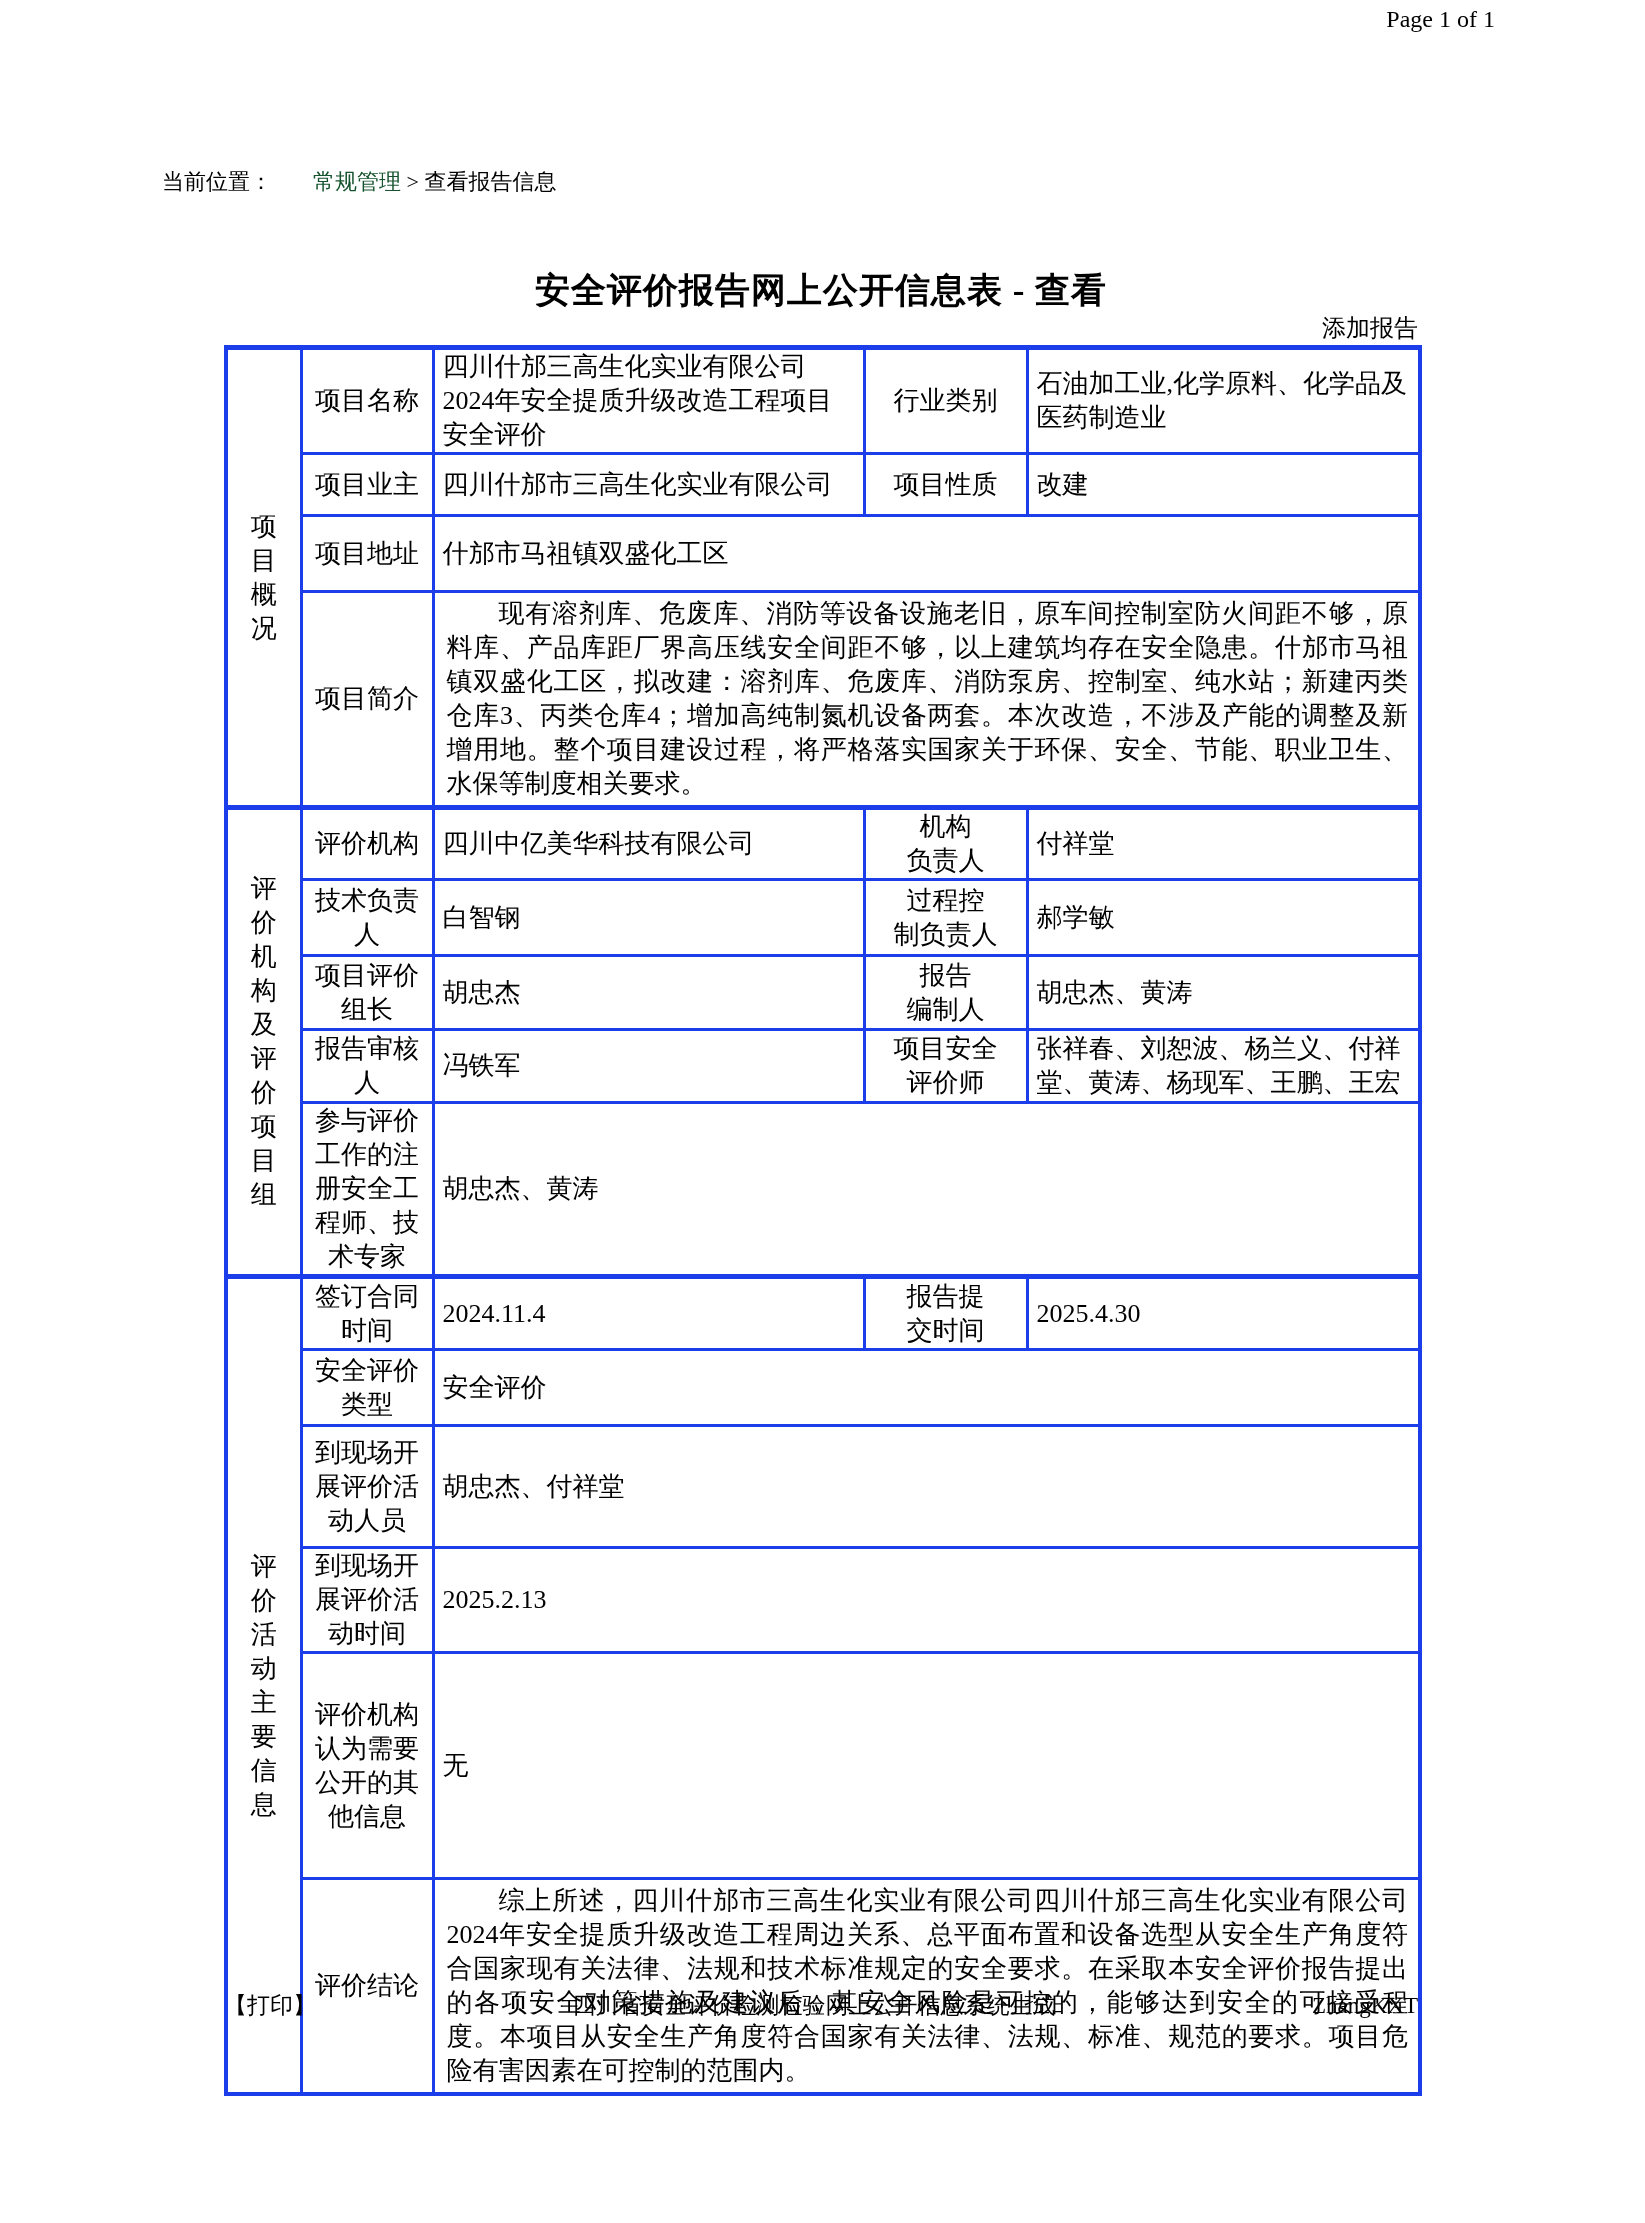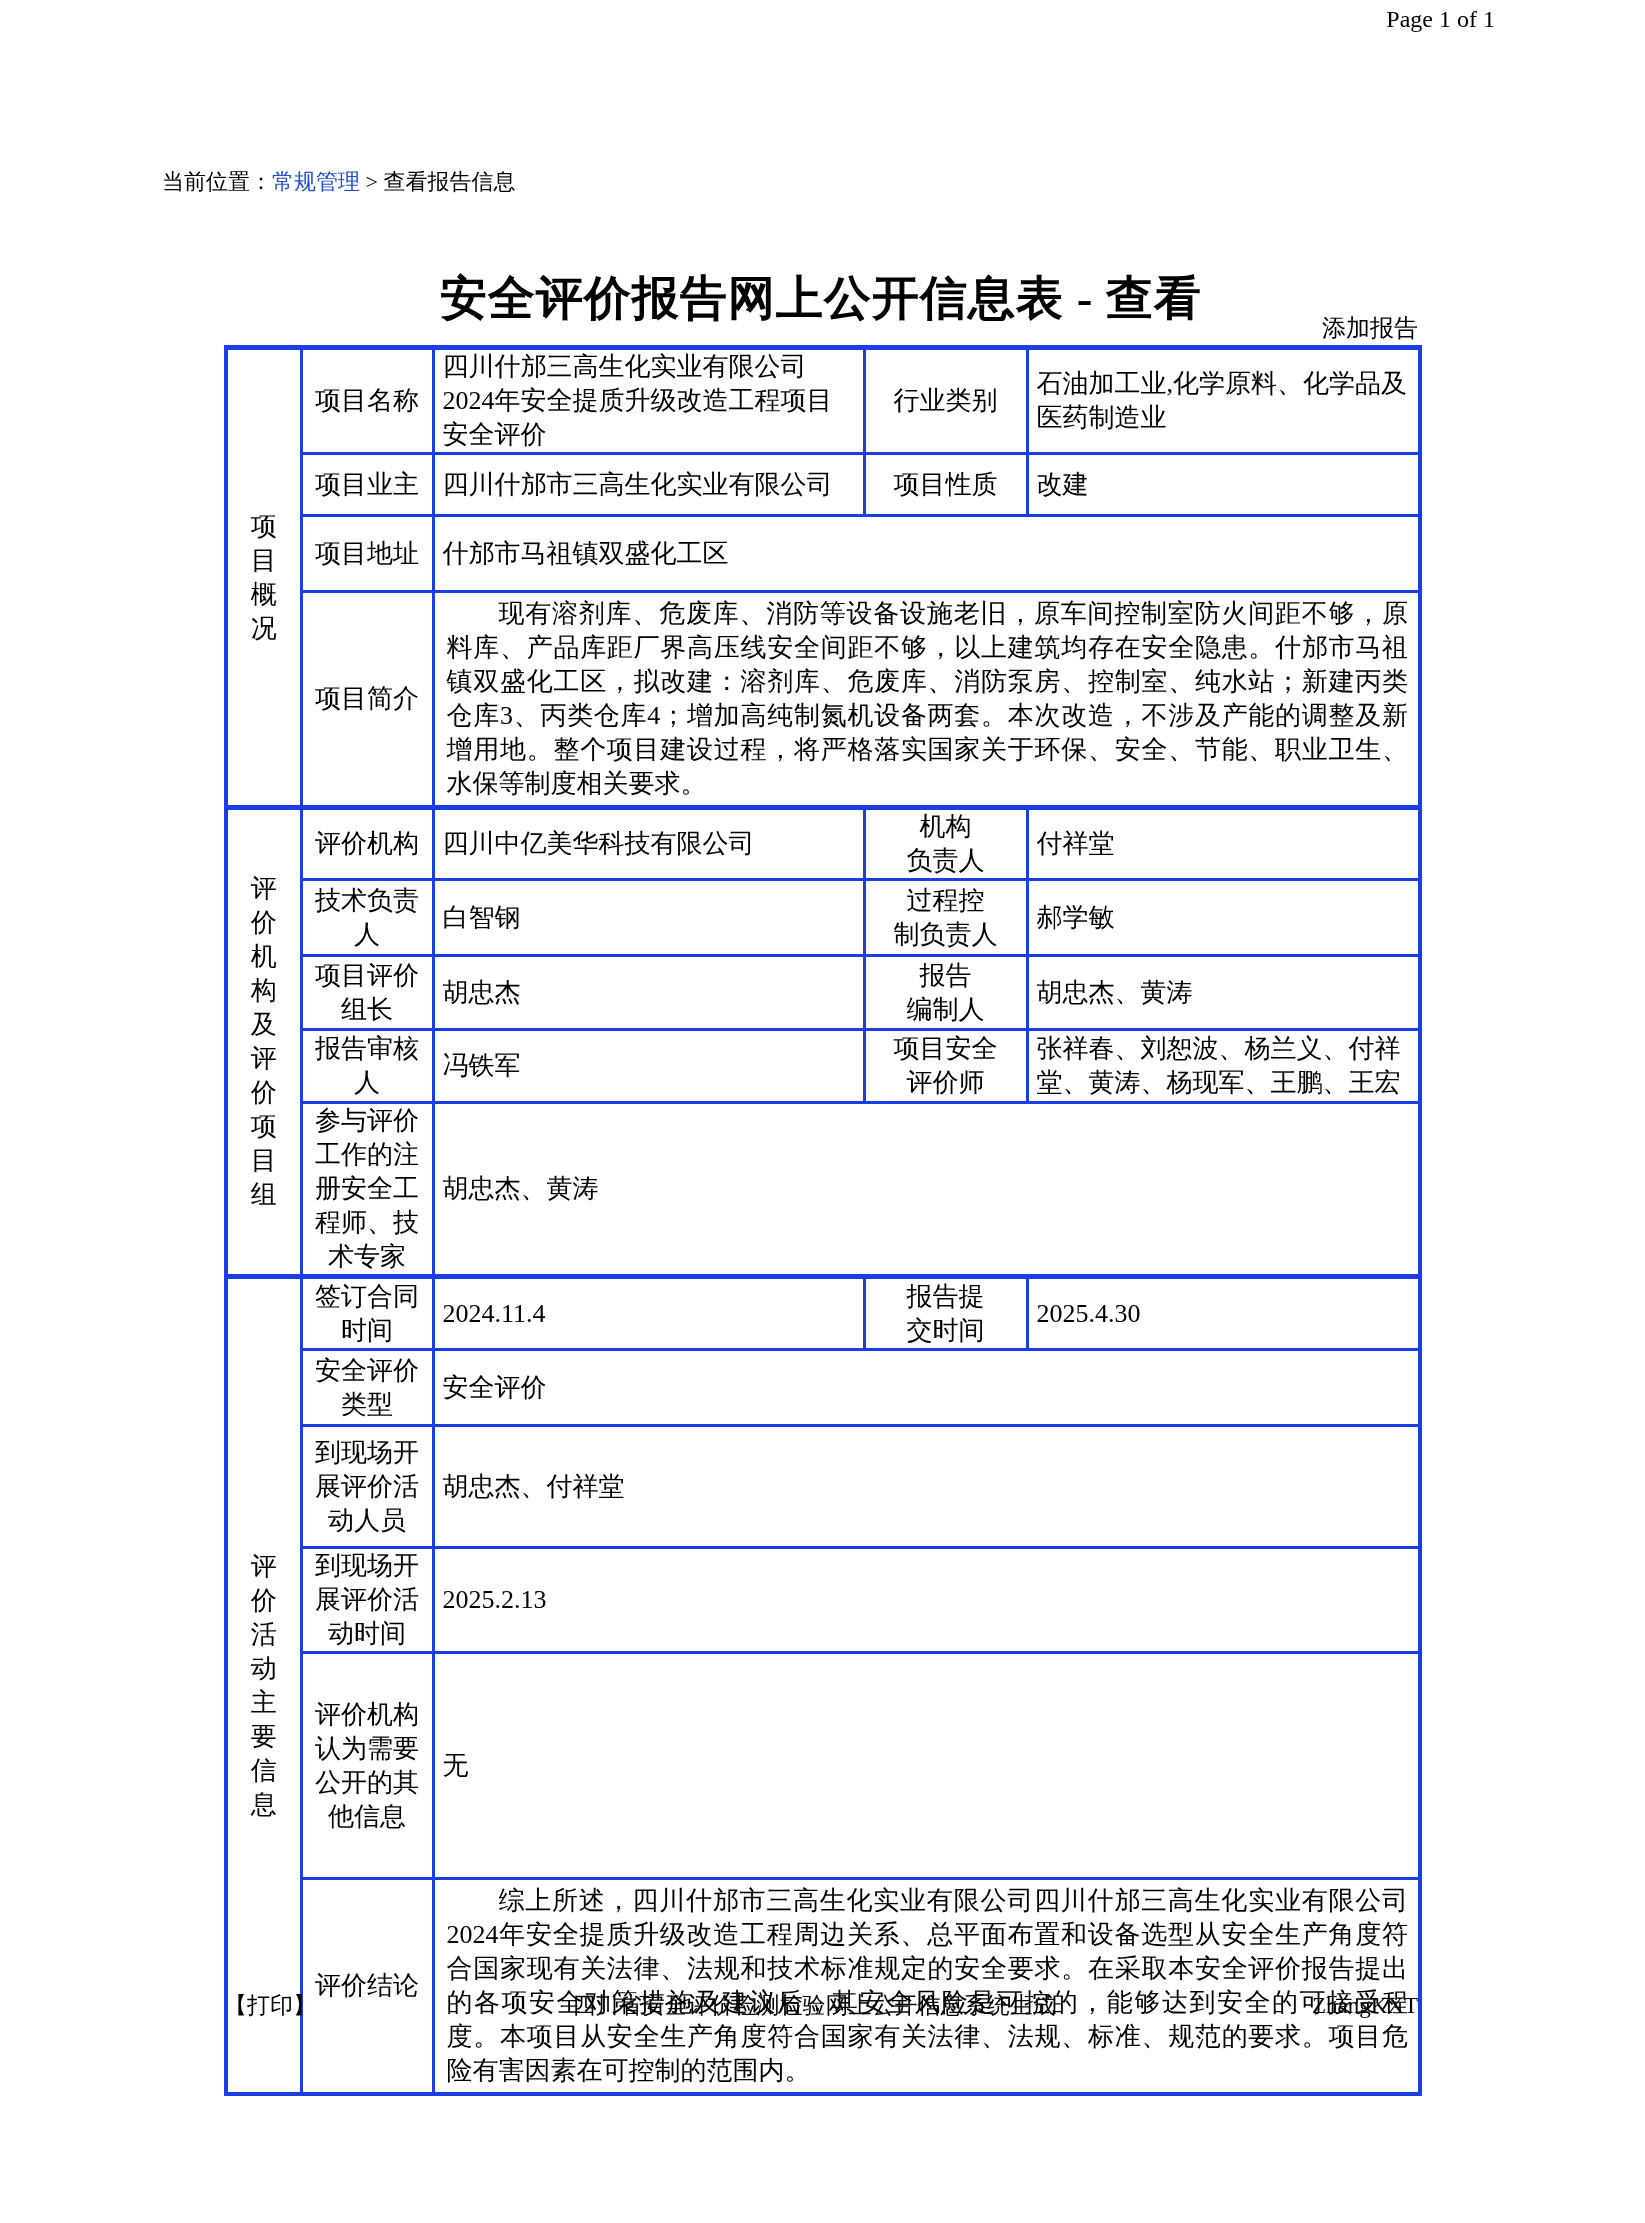--- a/index.html
+++ b/index.html
@@ -11,25 +11,25 @@
     color:#000000;
   }
   .page-indicator{
     position:absolute;top:6px;right:151px;
     font-size:24px;
   }
   .breadcrumb{
     position:absolute;left:162px;top:167px;
     font-size:22px;
   }
-  .breadcrumb a{color:#1d4ed8;text-decoration:none;cursor:pointer;}
+  .breadcrumb a{color:#14532d;text-decoration:none;cursor:pointer;margin-left:41px;}
   .doc-title{
     position:absolute;left:224px;top:267px;width:1194px;
     margin:0;text-align:center;
-    font-size:47px;font-weight:bold;letter-spacing:1px;
+    font-size:35px;font-weight:bold;letter-spacing:1px;
   }
   .add-report{
     position:absolute;left:224px;top:312px;width:1194px;
     text-align:right;font-size:24px;cursor:pointer;
   }
   table.report{
     position:absolute;left:224px;top:345px;
     width:1194px;
     border-collapse:collapse;
     table-layout:fixed;

